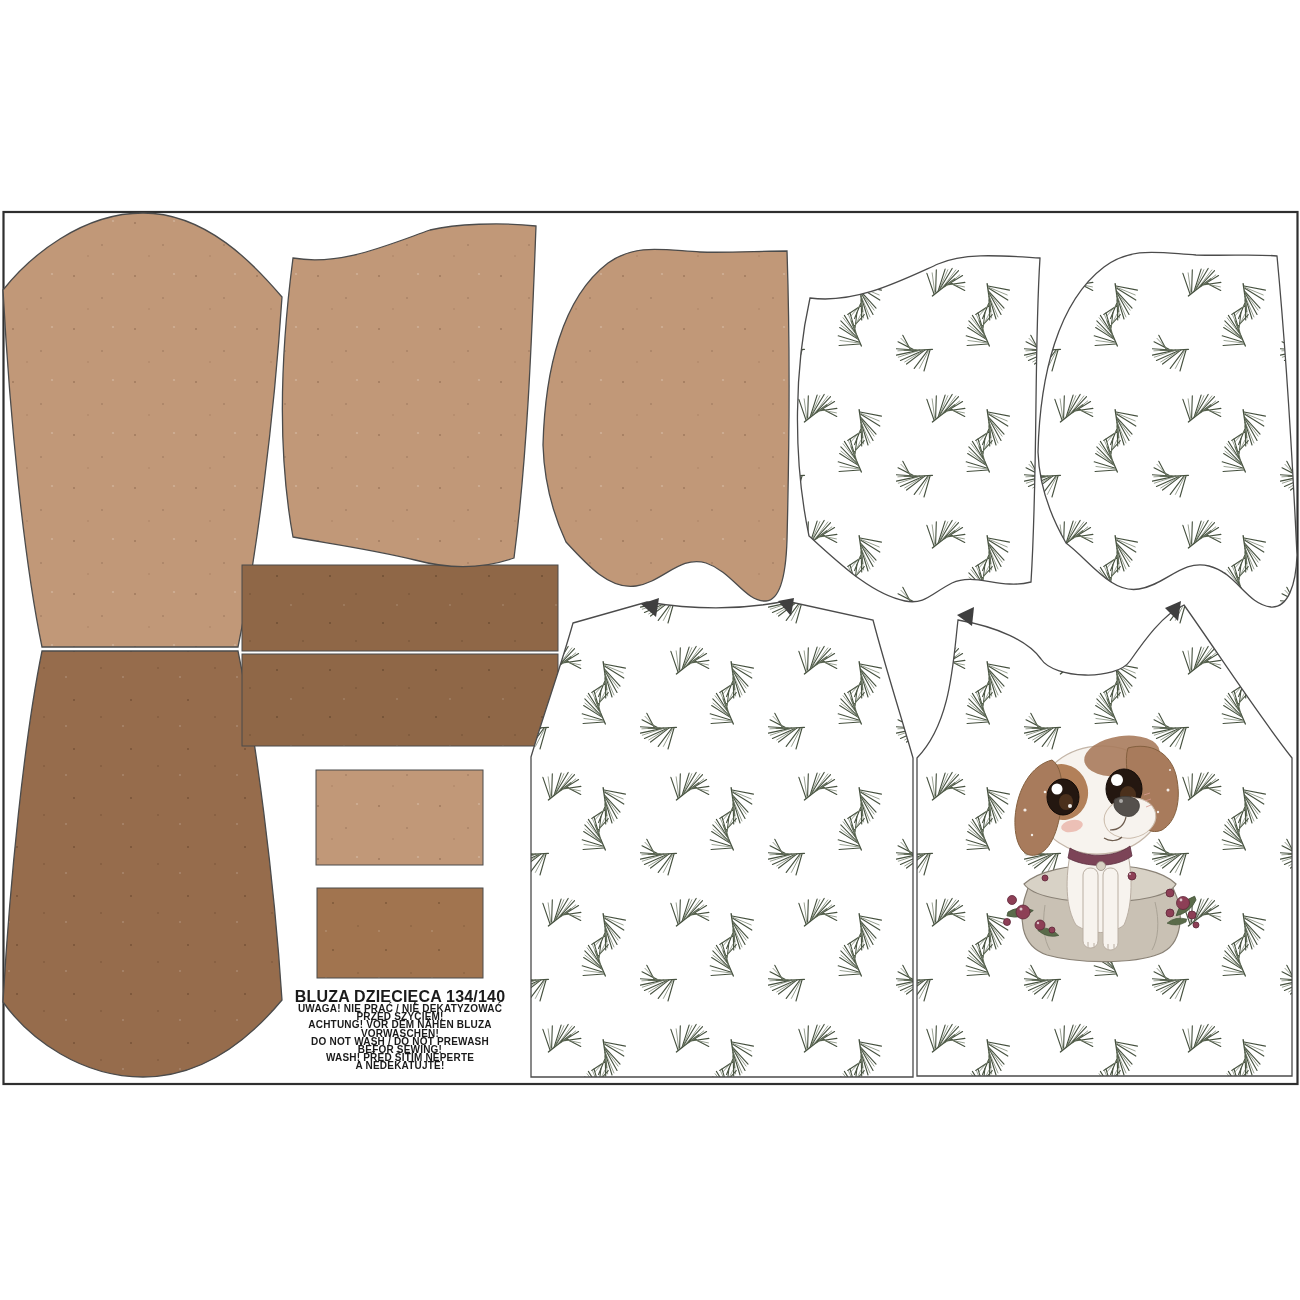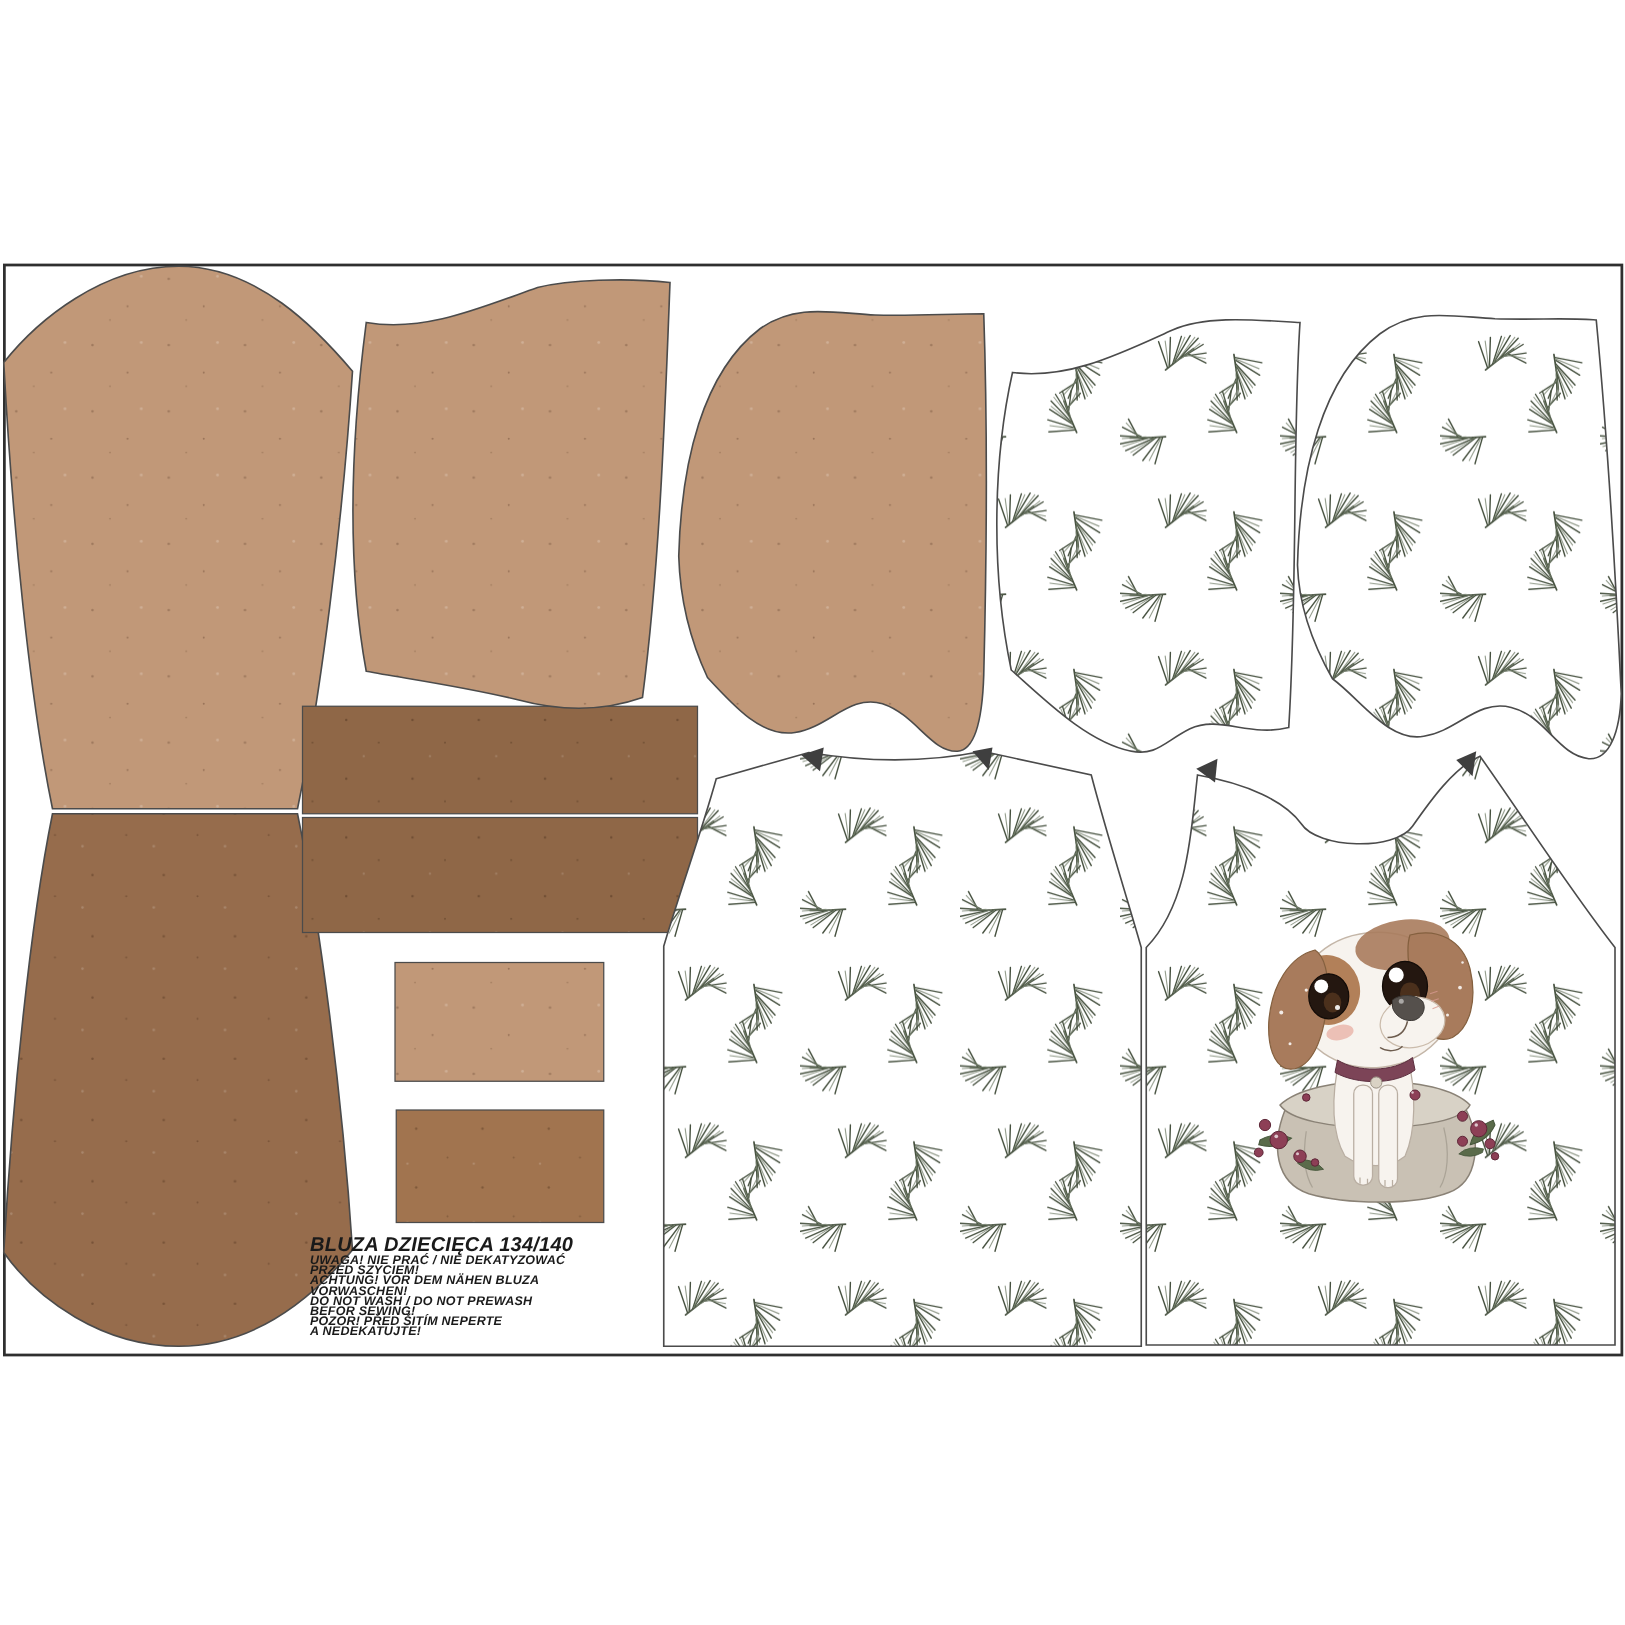--- a/index.html
+++ b/index.html
@@ -1,19 +1,19 @@
 <!DOCTYPE html>
 <html><head>
 <meta charset="utf-8">
 <style>
   html,body{margin:0;padding:0;background:#ffffff;}
   #canvas{position:relative;width:1300px;height:1300px;background:#ffffff;overflow:hidden;
           font-family:"Liberation Sans", sans-serif;}
   #panel-svg{position:absolute;left:0;top:0;}
-  #label-block{position:absolute;left:248px;top:988px;width:304px;text-align:left;color:#1a1a1a;font-style:italic;}
+  #label-block{position:absolute;left:248px;top:988px;width:304px;text-align:center;color:#1a1a1a;}
   #label-block .title{font-size:16px;line-height:17px;font-weight:bold;letter-spacing:.2px;white-space:nowrap;}
   #label-block .care{font-size:10px;line-height:8.2px;font-weight:bold;letter-spacing:.2px;white-space:nowrap;}
 </style>
 </head>
 <body>
 
 <div id="canvas">
 <svg id="panel-svg" width="1300" height="1300" viewBox="0 0 1300 1300">
   <defs>
 
@@ -168,16 +168,16 @@
 </svg>
 
 <div id="label-block">
   <div class="title">BLUZA DZIECIĘCA 134/140</div>
   <div class="care">UWAGA! NIE PRAĆ / NIE DEKATYZOWAĆ</div>
   <div class="care">PRZED SZYCIEM!</div>
   <div class="care">ACHTUNG! VOR DEM NÄHEN BLUZA</div>
   <div class="care">VORWASCHEN!</div>
   <div class="care">DO NOT WASH / DO NOT PREWASH</div>
   <div class="care">BEFOR SEWING!</div>
-  <div class="care">POZOR! PŘED ŠITÍM NEPERTE</div>
+  <div class="care">WASH! PŘED ŠITÍM NEPERTE</div>
   <div class="care">A NEDEKATUJTE!</div>
 </div>
 </div>
 
 </body></html>

